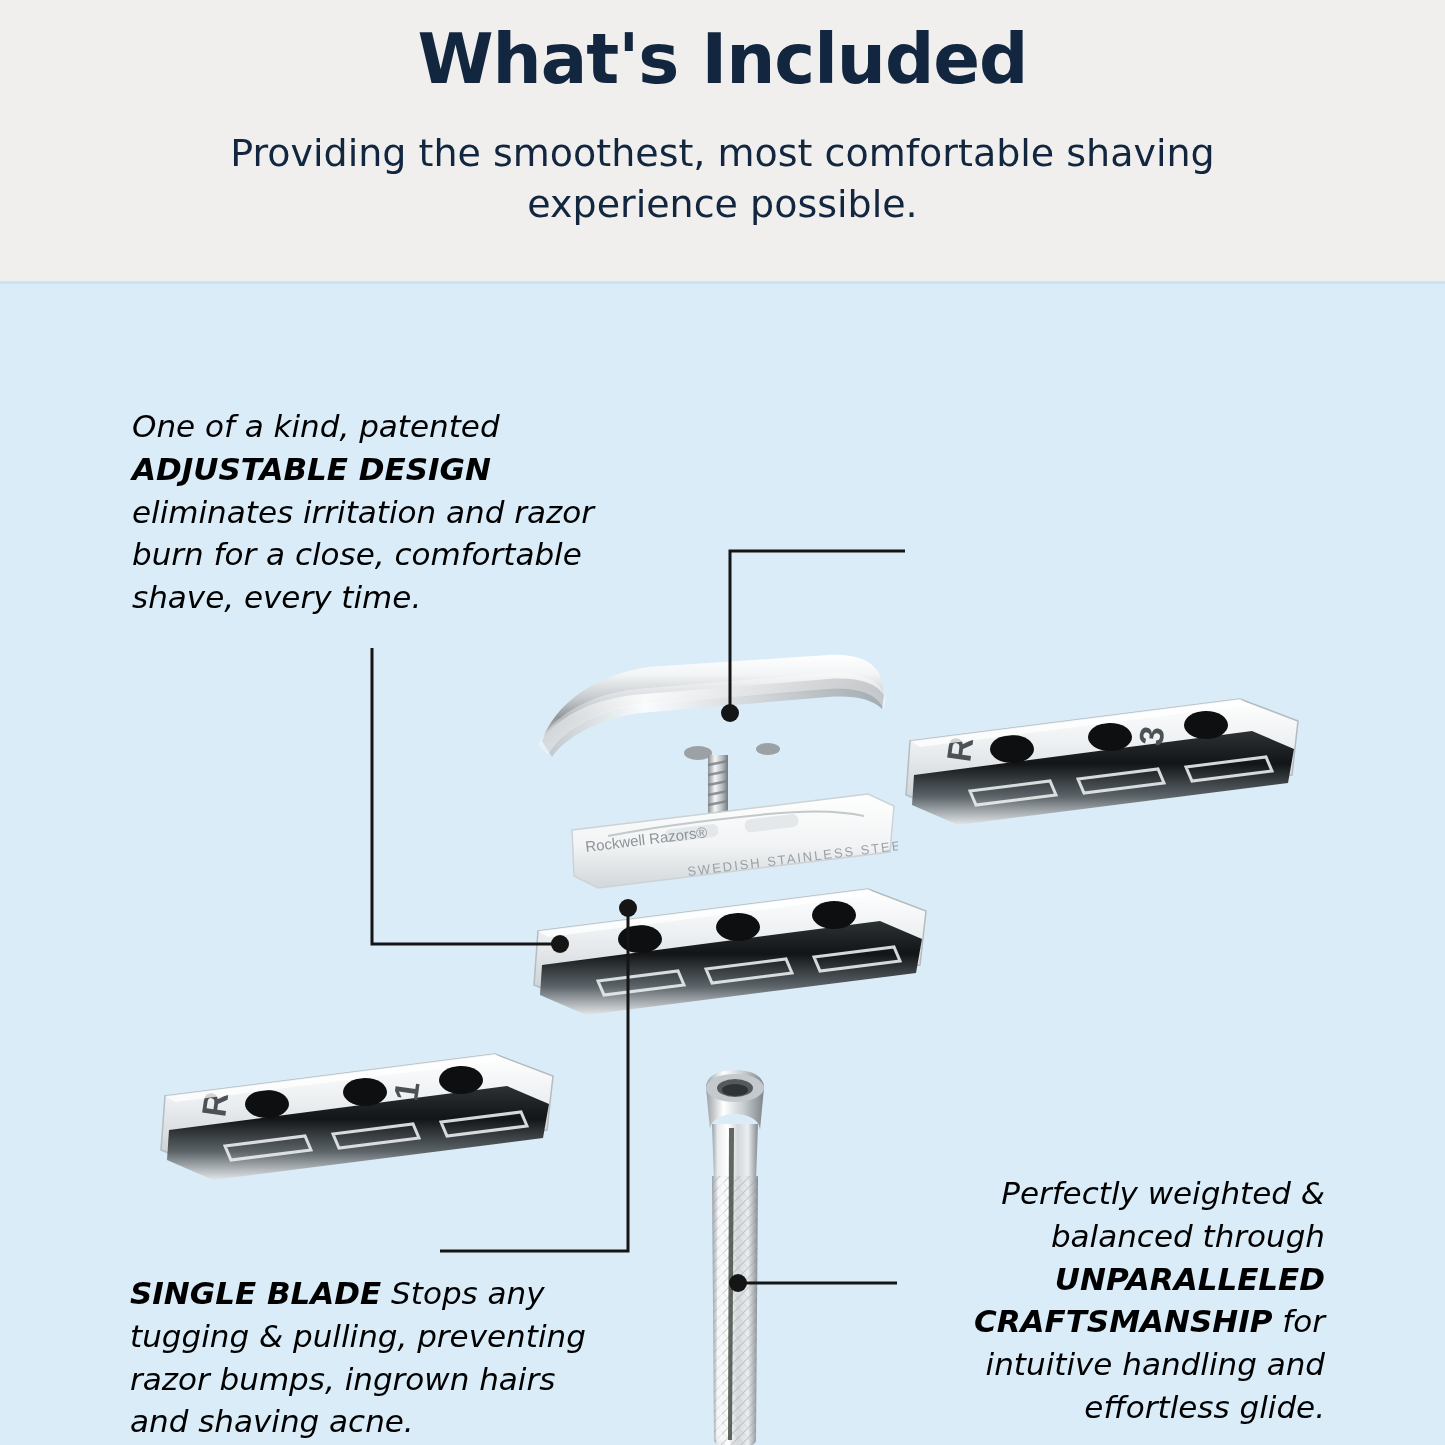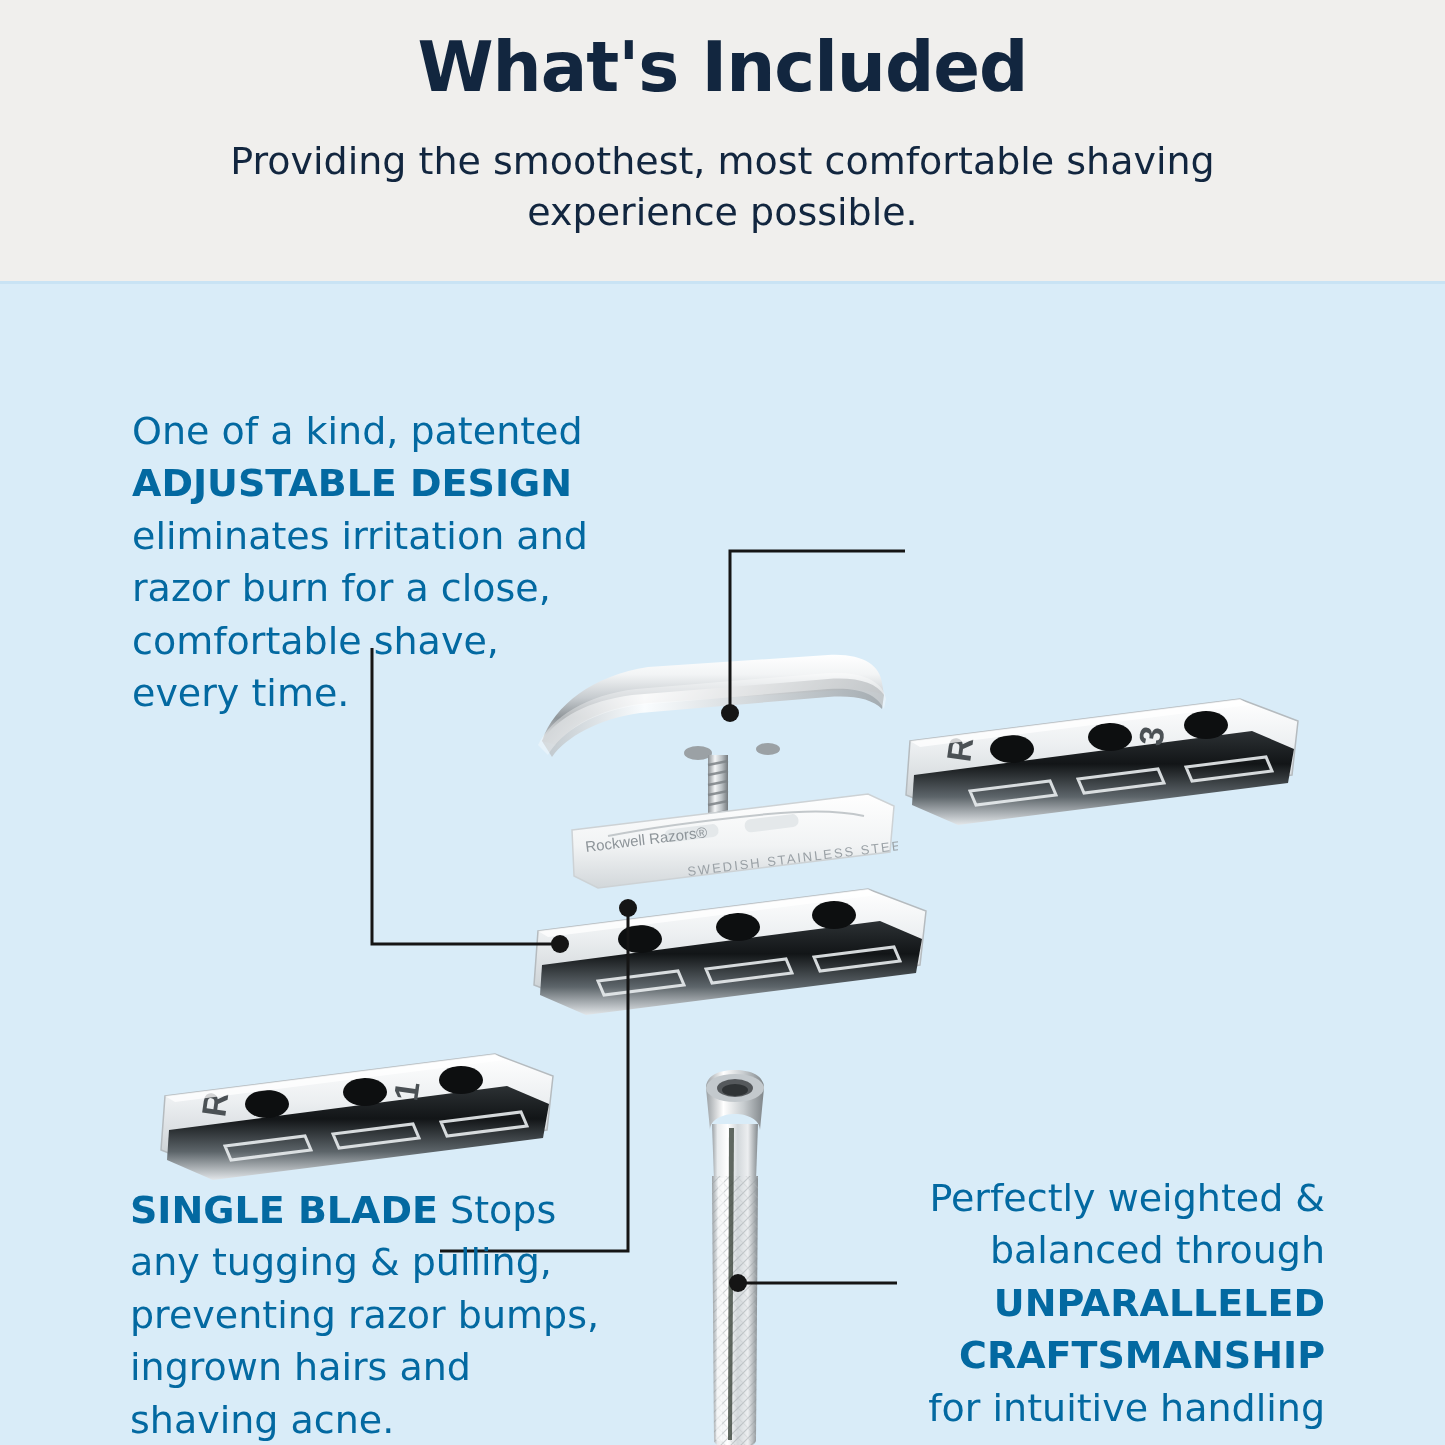--- a/index.html
+++ b/index.html
@@ -25,21 +25,21 @@
     position: absolute;
     left: 0; top: 0;
     width: 1445px;
     height: 283px;
     background: #f0efed;
     box-sizing: border-box;
     display: flex;
     flex-direction: column;
     align-items: center;
     justify-content: flex-start;
-    padding-top: 28px;
+    padding-top: 20px;
   }
   #header-title {
     font-size: 69px;
     font-weight: bold;
     color: #12263f;
     letter-spacing: -1px;
     line-height: 1.15;
     margin: 0;
     text-align: center;
   }
@@ -55,43 +55,44 @@
     position: absolute;
     left: 0; top: 281px;
     width: 1445px;
     height: 3px;
     background: #c9e3f4;
   }
 
   
   .callout {
     position: absolute;
-    color: #0369a1;
-    font-size: 38px;
+    color: #000000;
+    font-size: 31px;
     line-height: 1.38;
+    font-style: italic;
   }
   .callout b {
     font-weight: bold;
   }
 
   #callout-adjustable {
     left: 132px;
     top: 405px;
     width: 470px;
     text-align: left;
   }
   #callout-chrome {
     left: 822px;
     top: 405px;
     width: 500px;
     text-align: right;
   }
   #callout-single {
     left: 130px;
-    top: 1184px;
+    top: 1272px;
     width: 490px;
     text-align: left;
   }
   #callout-craft {
     left: 900px;
     top: 1172px;
     width: 425px;
     text-align: right;
   }
 

